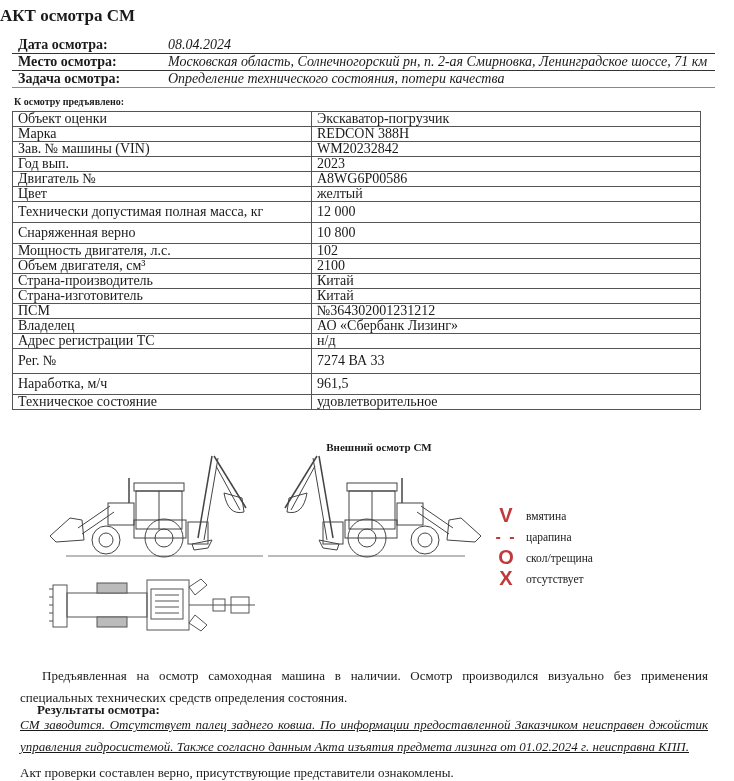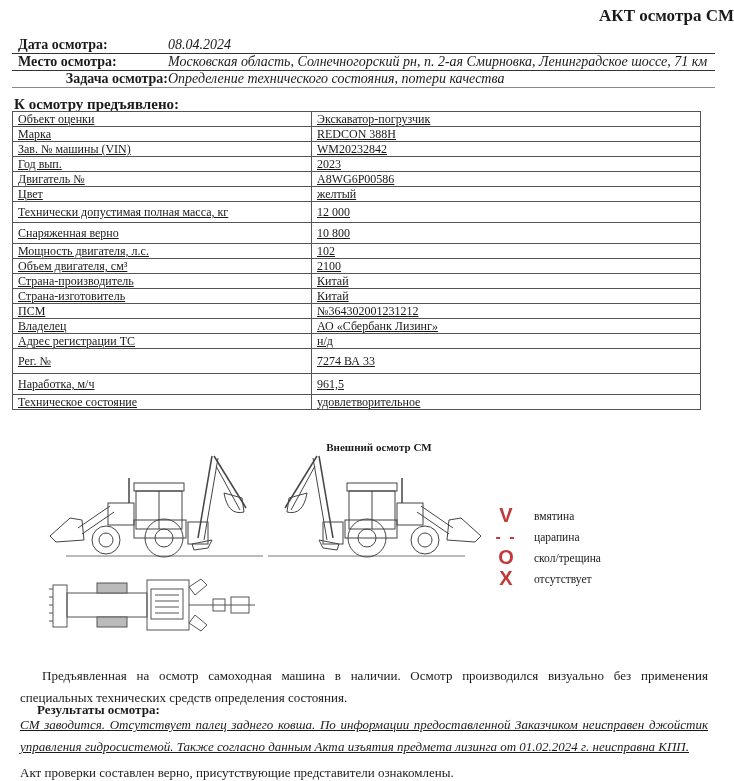--- a/index.html
+++ b/index.html
@@ -1,60 +1,60 @@
 <!DOCTYPE html>
 <html><head>
 <meta charset="utf-8">
 <style>
   html, body { margin: 0; padding: 0; background: #ffffff; }
   body {
     width: 734px; height: 781px; position: relative; overflow: hidden;
     font-family: "Liberation Serif", "DejaVu Serif", serif; color: #1a1a1a;
   }
   .title {
-    position: absolute; top: 6px; left: 0; width: 734px; text-align: right;
+    position: absolute; top: 6px; left: 0; width: 734px; text-align: left;
     font-size: 17px; font-weight: bold;
   }
   .meta {
     position: absolute; left: 12px; width: 703px; top: 37px;
   }
   .meta-row {
     display: flex; height: 16px; line-height: 16px; font-size: 14px;
     border-bottom: 1.6px solid #333;
   }
-  .meta-row.last { border-bottom-color: #888; text-align: right; }
+  .meta-row.last { border-bottom-color: #888; }
   .meta-label { width: 150px; font-weight: bold; padding-left: 6px; }
   .meta-value { font-style: italic; }
   .section-title {
-    position: absolute; top: 96px; left: 14px; font-size: 15px; font-weight: bold;
+    position: absolute; top: 96px; left: 14px; font-size: 10px; font-weight: bold;
   }
   table.props {
     position: absolute; top: 111px; left: 12px; width: 689px;
-    border-collapse: collapse; font-size: 12px; text-decoration: underline;
+    border-collapse: collapse; font-size: 14px;
   }
   table.props td {
     border: 1px solid #555; padding: 0 5px; height: 14px; line-height: 14px;
     vertical-align: middle; white-space: nowrap;
   }
   table.props td.k { width: 288px; }
   table.props tr.tall td { height: 20px; }
   table.props tr.xtall td { height: 24px; }
   .subhead {
     position: absolute; top: 409px; left: 12px; width: 734px; text-align: center;
     font-size: 11px; font-weight: bold; margin-top: 32px;
   }
   .drawing { position: absolute; }
   .legend { position: absolute; left: 492px; top: 505px; }
   .legend-item { display: flex; align-items: center; height: 21px; }
   .legend-sym {
     width: 28px; text-align: center; color: #c0393b; font-family: "Liberation Sans", sans-serif;
     font-weight: bold; font-size: 20px; line-height: 21px;
   }
   .legend-sym.dash { font-size: 16px; letter-spacing: 2px; }
-  .legend-label { margin-left: 14px; font-size: 11.5px; }
+  .legend-label { margin-left: 6px; font-size: 11.5px; }
   .para {
     position: absolute; left: 20px; width: 688px; font-size: 13px; line-height: 22px;
   }
   .p1 { top: 665px; text-indent: 22px; text-align: justify; }
   .res-title { top: 699px; font-weight: bold; margin-left: 17px; }
   .res-body { top: 714px; font-style: italic; text-decoration: underline; text-align: justify; }
   .closing { top: 762px; }
 </style>
 </head>
 <body>

